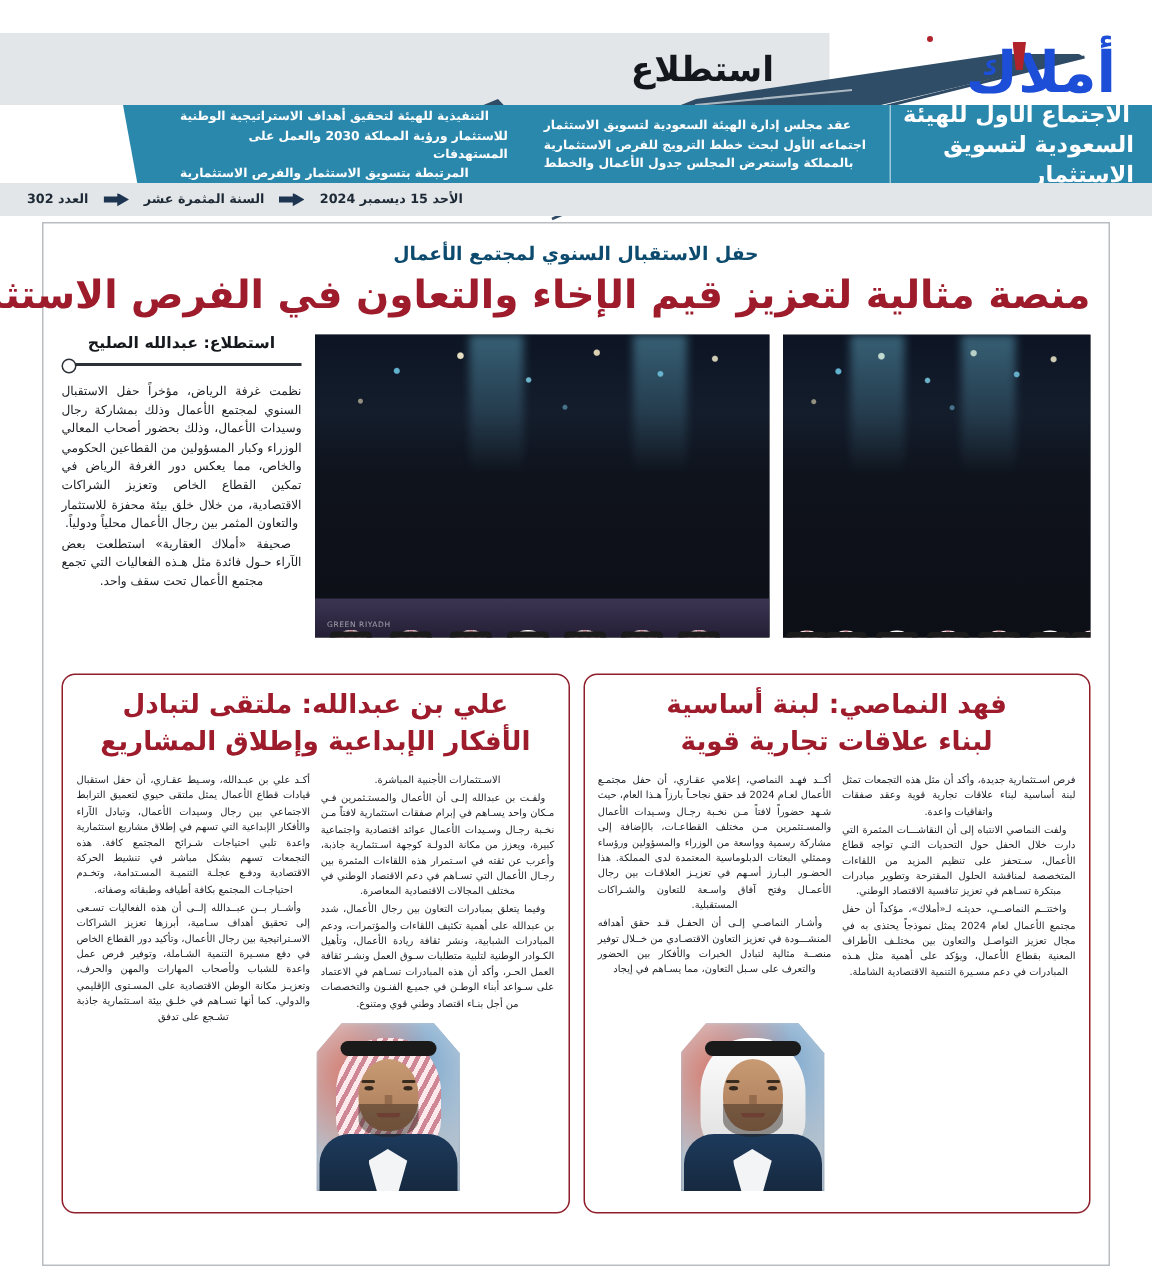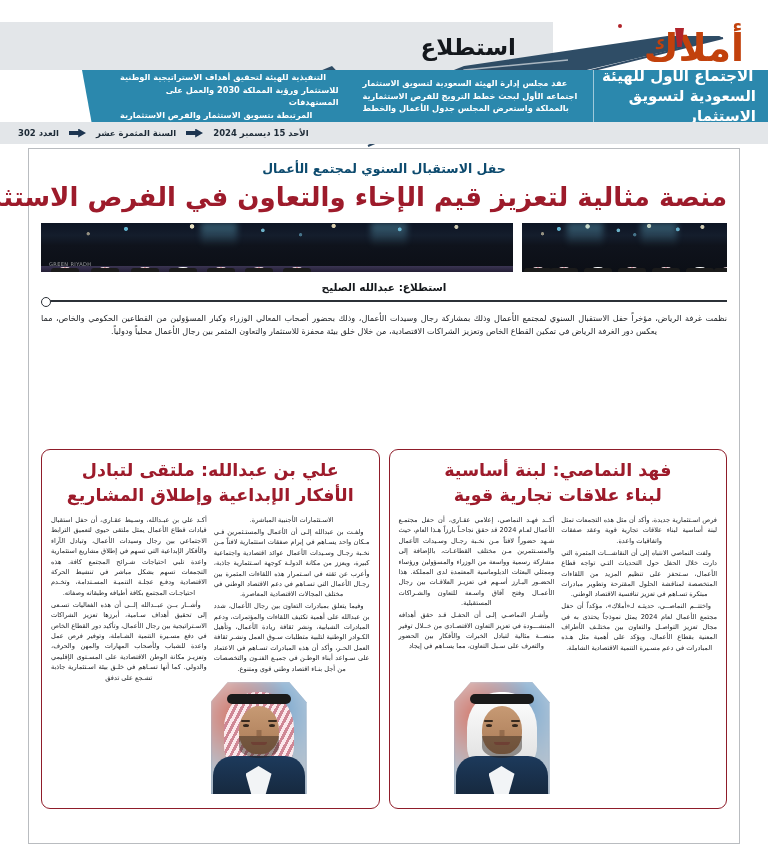--- a/index.html
+++ b/index.html
@@ -95,21 +95,21 @@
     right: 18px;
     width: 170px;
     height: 50px;
   }
   .logo-text {
     position: absolute;
     top: 2px;
     right: 6px;
     font-size: 38px;
     font-weight: bold;
-    color: #c2410c;
+    color: #1d4ed8;
     letter-spacing: -2px;
     line-height: 44px;
   }
   .logo-red-tick {
     position: absolute;
     top: 4px;
     right: 66px;
     width: 9px;
     height: 30px;
     background: linear-gradient(to bottom, #b0232a 0%, #b0232a 62%, transparent 62%);
@@ -250,21 +250,20 @@
     color: #9d1b2b;
     line-height: 34px;
     letter-spacing: -0.8px;
     margin-top: 4px;
     white-space: nowrap;
   }
 
   
   .top-region {
     display: flex;
-    flex-direction: column;
     gap: 9px;
     margin-top: 9px;
     height: 218px;
   }
 
   .photos {
     flex: 1 1 auto;
     display: flex;
     flex-direction: row;
     gap: 9px;
@@ -717,20 +716,21 @@
           <div class="floor"></div>
           <div class="watermark" style="left:8px;">GREEN RIYADH</div>
         </div>
       </div>
 
       <div class="lead-col">
         <div class="byline">استطلاع: عبدالله الصليح</div>
         <div class="byline-rule"></div>
         <div class="lead-body">
           <p>نظمت غرفة الرياض، مؤخراً حفل الاستقبال السنوي لمجتمع الأعمال وذلك بمشاركة رجال وسيدات الأعمال، وذلك بحضور أصحاب المعالي الوزراء وكبار المسؤولين من القطاعين الحكومي والخاص، مما يعكس دور الغرفة الرياض في تمكين القطاع الخاص وتعزيز الشراكات الاقتصادية، من خلال خلق بيئة محفزة للاستثمار والتعاون المثمر بين رجال الأعمال محلياً ودولياً.</p>
+          <p class="indent">صحيفة «أملاك العقارية» استطلعت بعض الآراء حـول فائدة مثل هـذه الفعاليات التي تجمع مجتمع الأعمال تحت سقف واحد.</p>
         </div>
       </div>
     </div>
 
     <div class="articles">
 
       <div class="article">
         <div class="article-title">
           <div>فهد النماصي: لبنة أساسية</div>
           <div>لبناء علاقات تجارية قوية</div>

